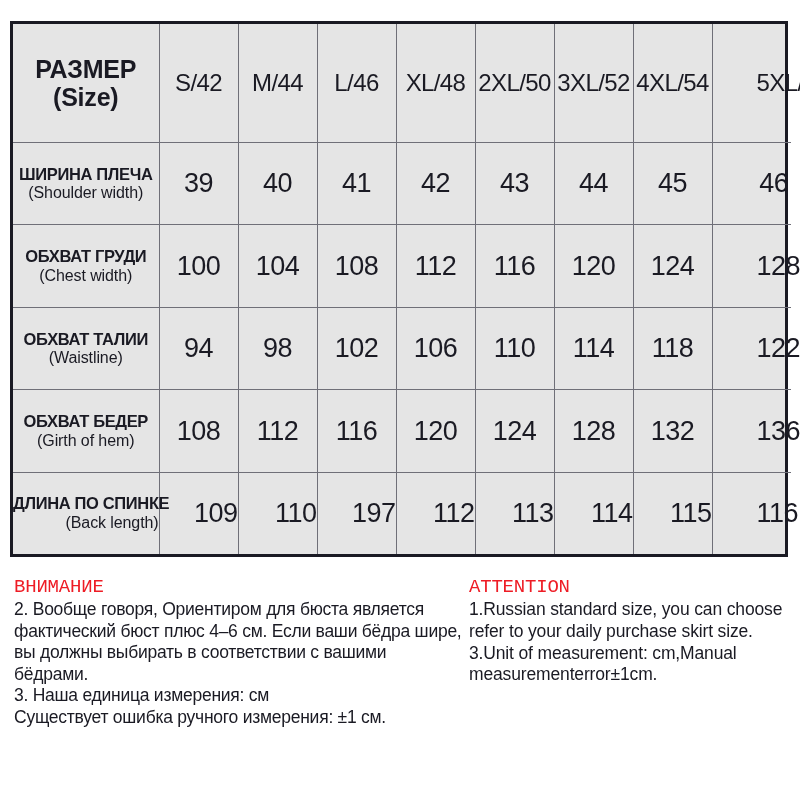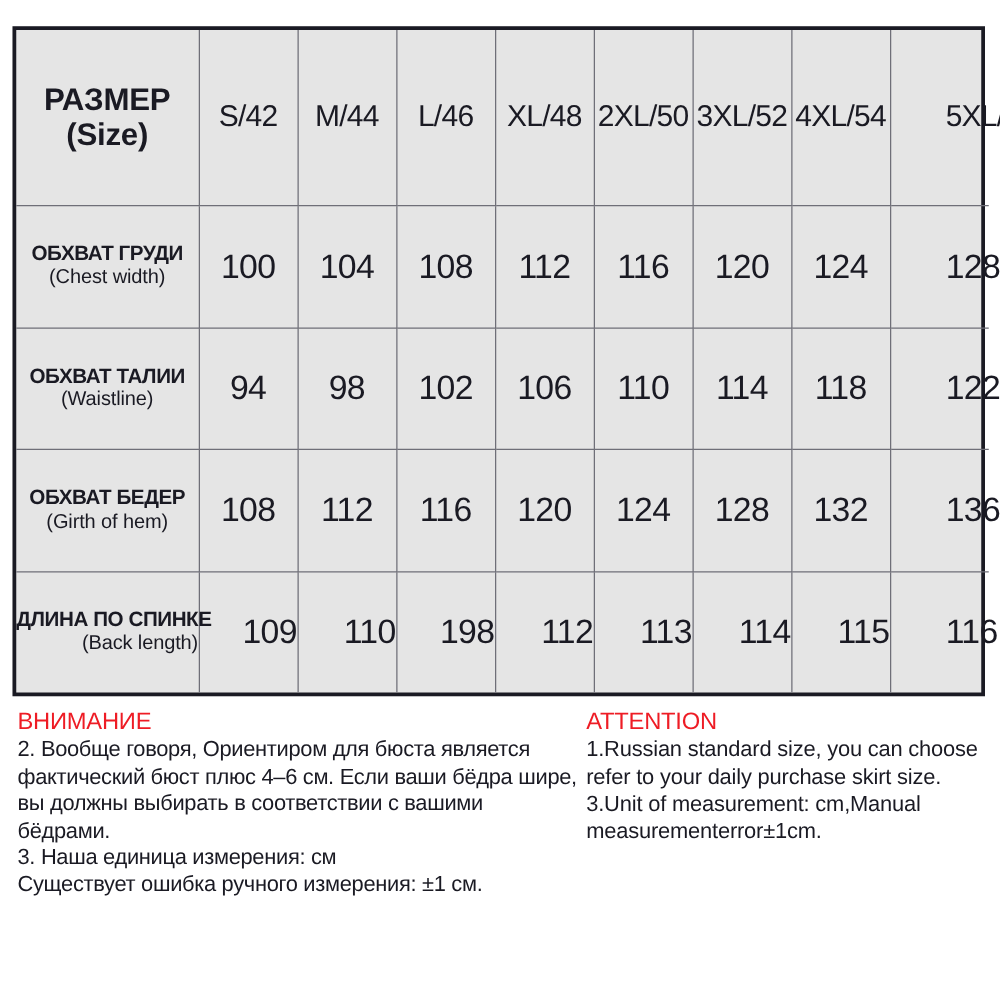--- a/index.html
+++ b/index.html
@@ -104,22 +104,23 @@
     position: absolute;
     top: 0;
   }
   .note-col.ru-col { left: 14px; width: 450px; }
   .note-col.en-col { left: 469px; width: 325px; }
 
   .note-title {
     color: #ee1c25;
     font-size: 19px;
     line-height: 1.12;
-    margin: 4px 0 1px 0;
+    margin: 14px 0 1px 0;
     letter-spacing: -0.2px;
+    font-family: Liberation Mono, monospace;
   }
   .note-body p {
     margin: 0;
     font-size: 17.5px;
     line-height: 1.23;
     letter-spacing: -0.25px;
     color: #1a1a23;
   }
   .en-col .note-body p {
     font-size: 17.5px;
@@ -152,20 +153,34 @@
             <td class="hdr-size">M/44</td>
             <td class="hdr-size">L/46</td>
             <td class="hdr-size">XL/48</td>
             <td class="hdr-size">2XL/50</td>
             <td class="hdr-size">3XL/52</td>
             <td class="hdr-size">4XL/54</td>
             <td class="hdr-size">5XL/56</td>
           </tr>
           <tr>
             <td class="row-label">
+              <span class="ru">ШИРИНА ПЛЕЧА</span>
+              <span class="en">(Shoulder width)</span>
+            </td>
+            <td class="val">39</td>
+            <td class="val">40</td>
+            <td class="val">41</td>
+            <td class="val">42</td>
+            <td class="val">43</td>
+            <td class="val">44</td>
+            <td class="val">45</td>
+            <td class="val">46</td>
+          </tr>
+          <tr>
+            <td class="row-label">
               <span class="ru">ОБХВАТ ГРУДИ</span>
               <span class="en">(Chest width)</span>
             </td>
             <td class="val">100</td>
             <td class="val">104</td>
             <td class="val">108</td>
             <td class="val">112</td>
             <td class="val">116</td>
             <td class="val">120</td>
             <td class="val">124</td>
@@ -199,21 +214,21 @@
             <td class="val">132</td>
             <td class="val">136</td>
           </tr>
           <tr>
             <td class="row-label">
               <span class="ru">ДЛИНА ПО СПИНКЕ</span>
               <span class="en">(Back length)</span>
             </td>
             <td class="val">109</td>
             <td class="val">110</td>
-            <td class="val">198</td>
+            <td class="val">197</td>
             <td class="val">112</td>
             <td class="val">113</td>
             <td class="val">114</td>
             <td class="val">115</td>
             <td class="val">116</td>
           </tr>
         </tbody>
     </table>
   </div>
 

